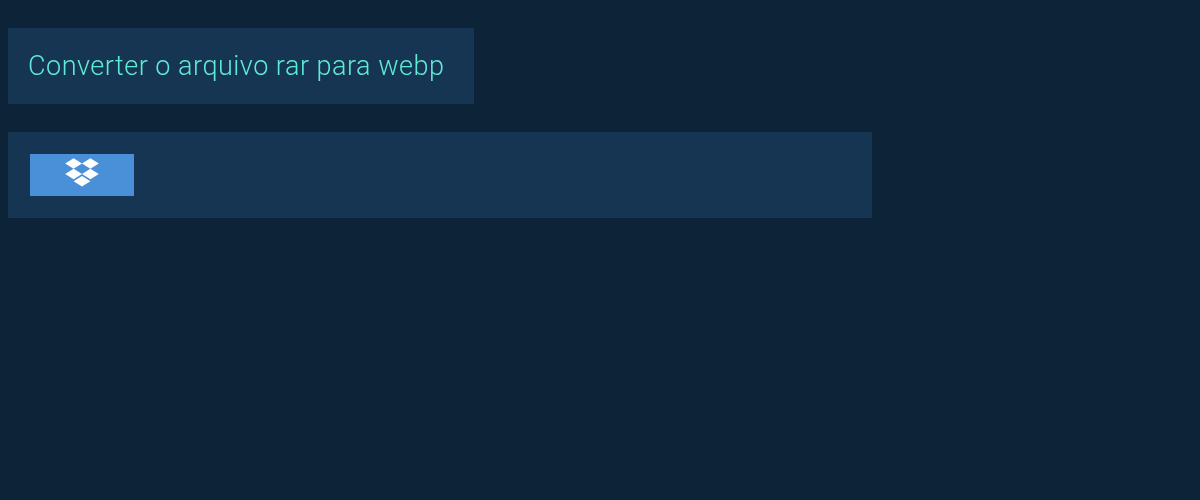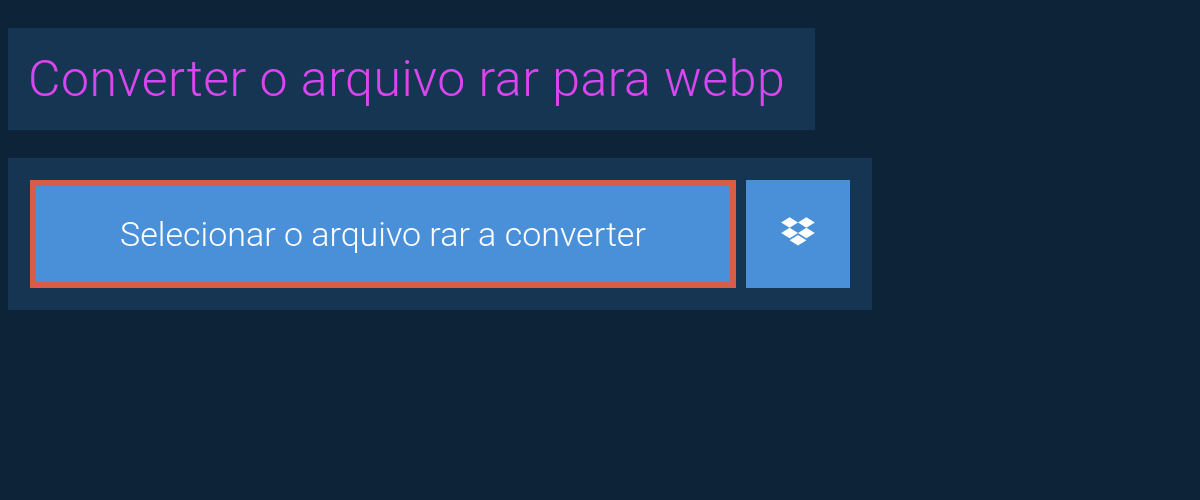--- a/index.html
+++ b/index.html
@@ -15,22 +15,22 @@
       overflow: hidden;
     }
     .header-tab {
       background-color: #163553;
       display: inline-block;
       padding: 22px 30px 22px 20px;
       margin-top: 28px;
       margin-left: 8px;
     }
     .header-title {
-      color: #d946ef;
-      font-size: 50px;
+      color: #5eead4;
+      font-size: 27px;
       font-weight: 300;
       letter-spacing: 0.5px;
     }
     .upload-panel {
       background-color: #163553;
       margin-top: 28px;
       margin-left: 8px;
       padding: 22px;
       width: 864px;
       display: flex;
@@ -67,23 +67,20 @@
 </head>
 <body>
 
 
 
 <div class="header-tab">
   <div class="header-title">Converter o arquivo rar para webp</div>
 </div>
 
 <div class="upload-panel">
-  <div class="select-button">
-    <span>Selecionar o arquivo rar a converter</span>
-  </div>
   <div class="dropbox-button">
     <svg class="dropbox-icon" viewBox="0 0 40 40" fill="#ffffff">
       <path d="M12 4 L20 9 L12 14 L4 9 Z"></path>
       <path d="M28 4 L36 9 L28 14 L20 9 Z"></path>
       <path d="M4 19 L12 14 L20 19 L12 24 Z"></path>
       <path d="M20 19 L28 14 L36 19 L28 24 Z"></path>
       <path d="M12 26 L20 21 L28 26 L20 31 Z"></path>
     </svg>
   </div>
 </div>

